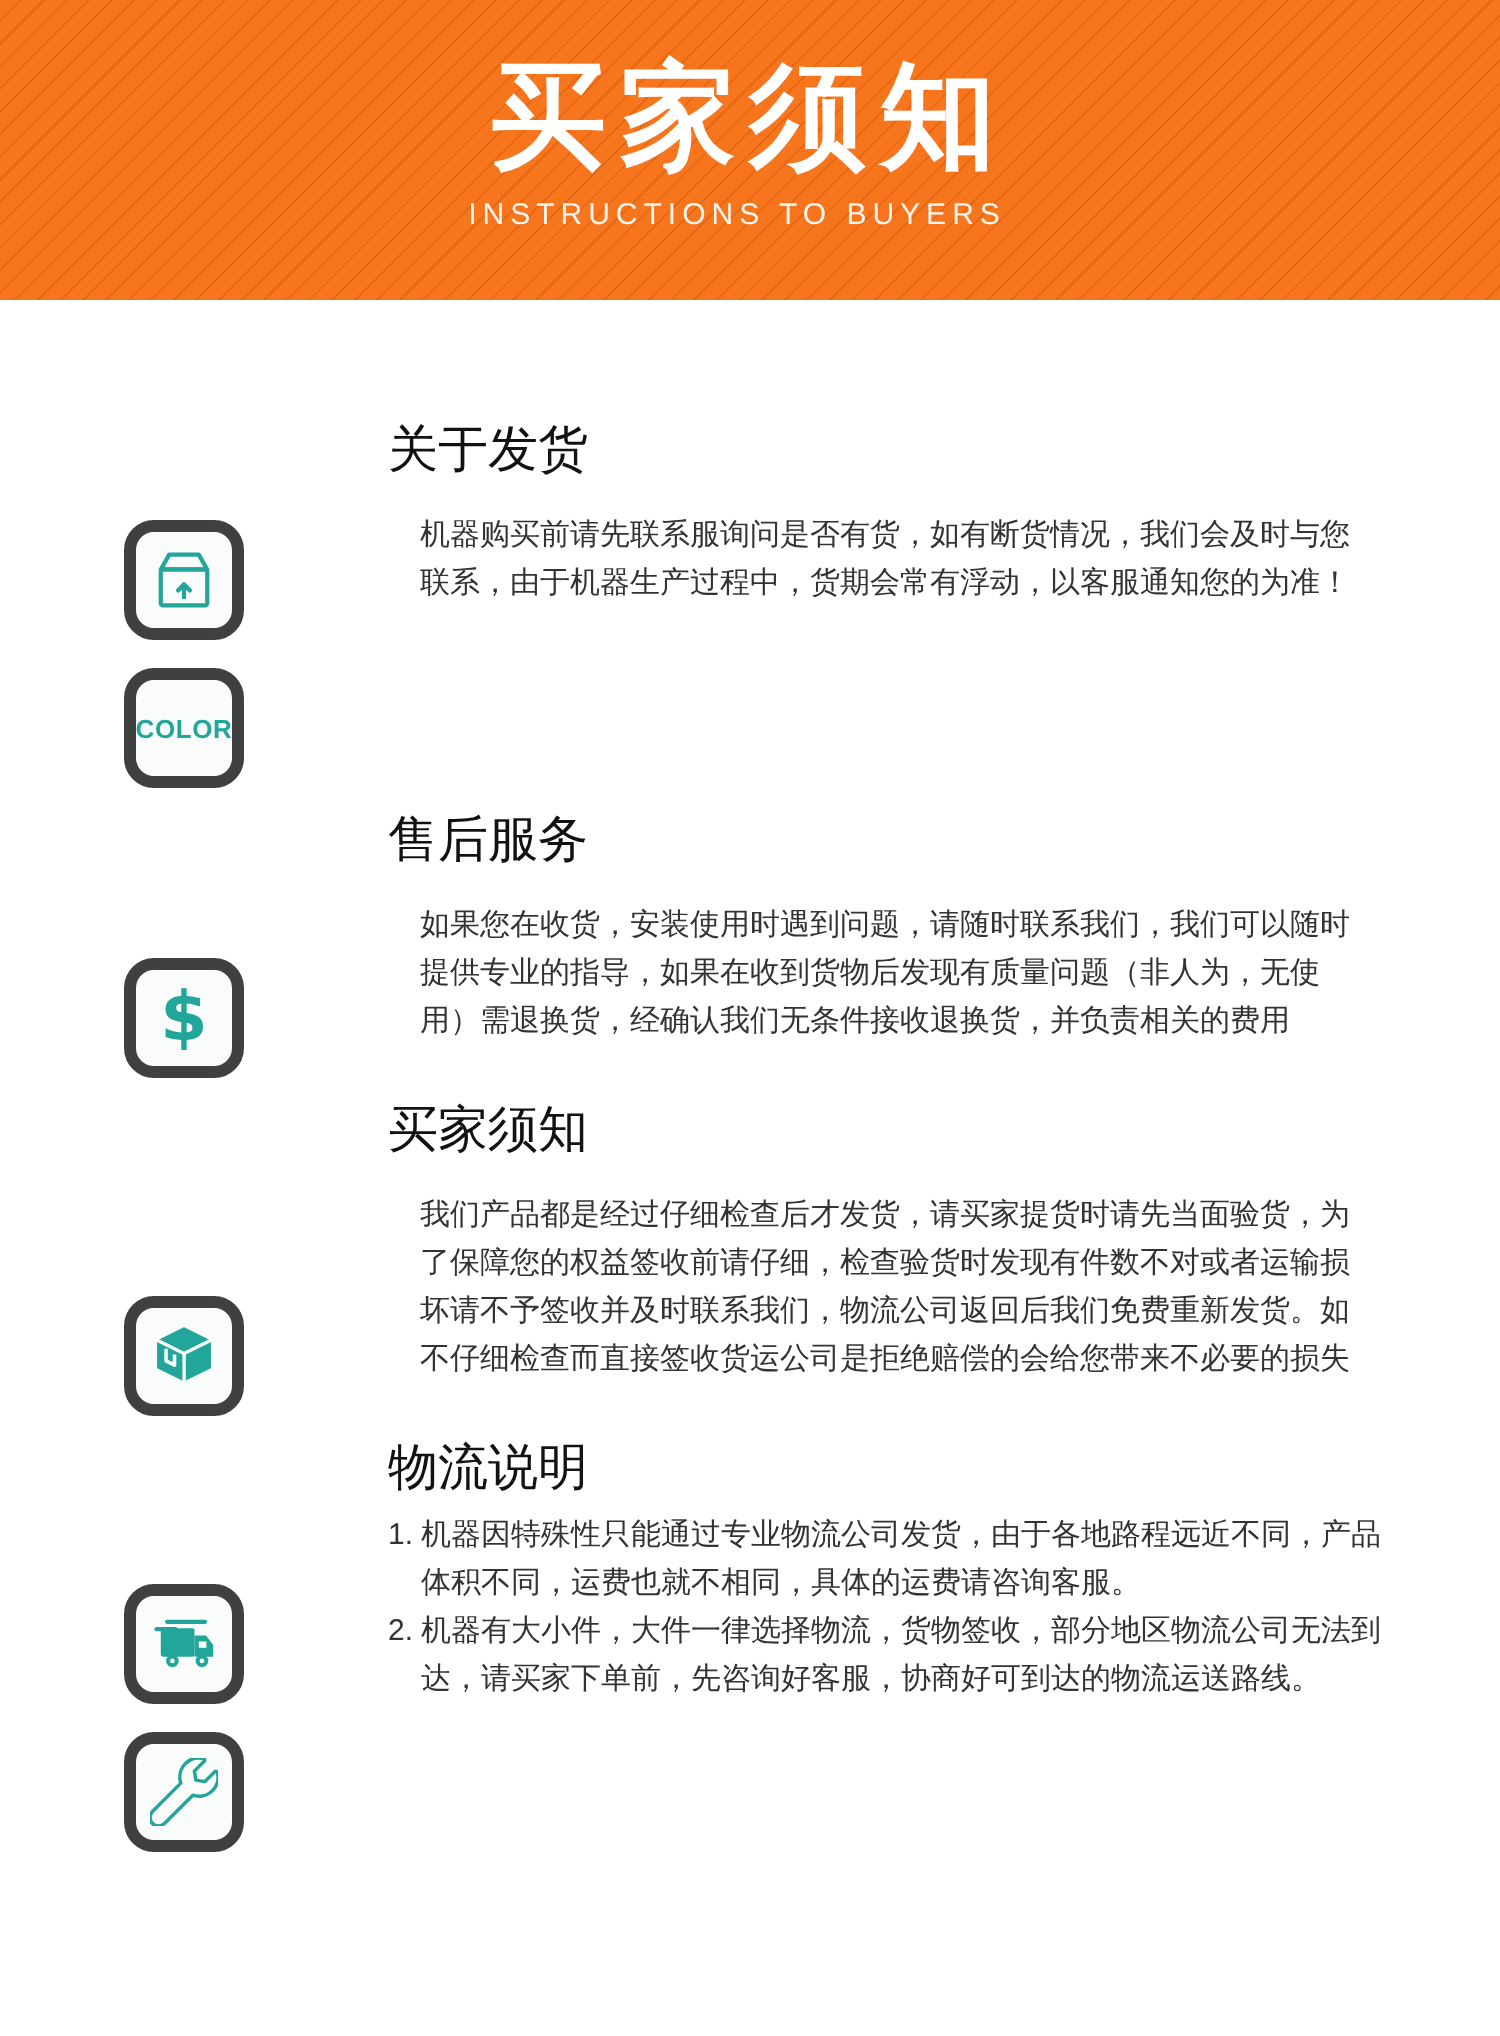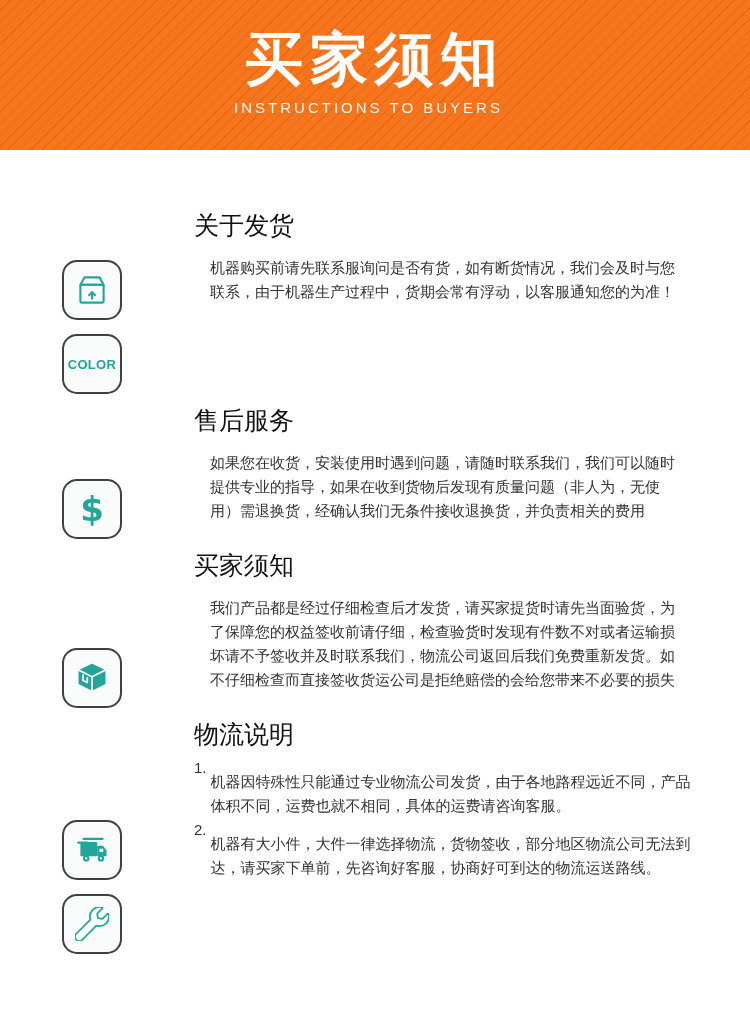--- a/index.html
+++ b/index.html
@@ -43,21 +43,21 @@
   }
   .section{
     display:flex;
     align-items:flex-end;
     margin-bottom:11px;
     gap:48px;
   }
   .icon-box{
     flex:none;
     width:60px;height:60px;
-    border:2px solid #404040;
+    border:6px solid #404040;
     border-radius:15px;
     background:#f9fcfa;
     display:flex;align-items:center;justify-content:center;
     color:#23a69a;
     margin-right:24px;
     margin-top:3px;
     box-sizing:border-box;
   }
   .icon-label{
     font-size:13px;font-weight:700;letter-spacing:0.3px;color:#23a69a;
@@ -80,21 +80,21 @@
     line-height:24px;
     color:#333333;
   }
   .item{
     display:flex;
     font-size:15px;
     line-height:24px;
     color:#333333;
   }
   .item-num{flex:none;margin-right:4px;}
-  .item-text{flex:1;min-width:0;margin-top:14px;}
+  .item-text{flex:1;min-width:0;}
 </style>
 </head>
 <body>
 
 <div class="page">
 
   <div class="header">
     <h1 class="header-title">买家须知</h1>
     <div class="header-subtitle">INSTRUCTIONS TO BUYERS</div>
   </div>

